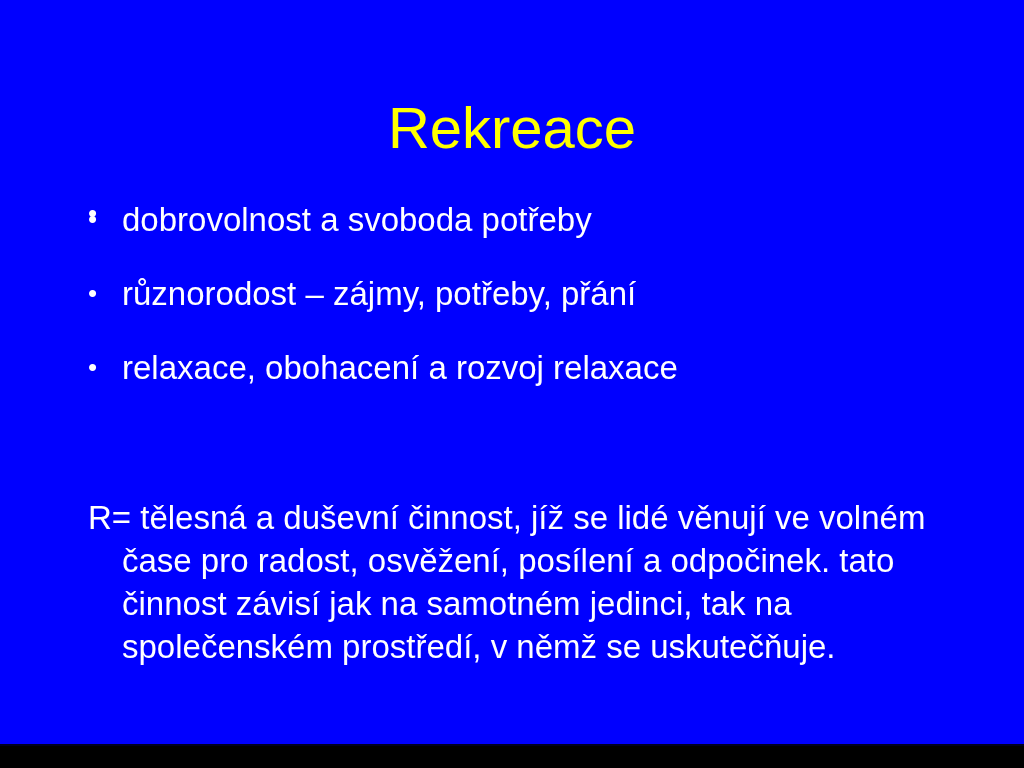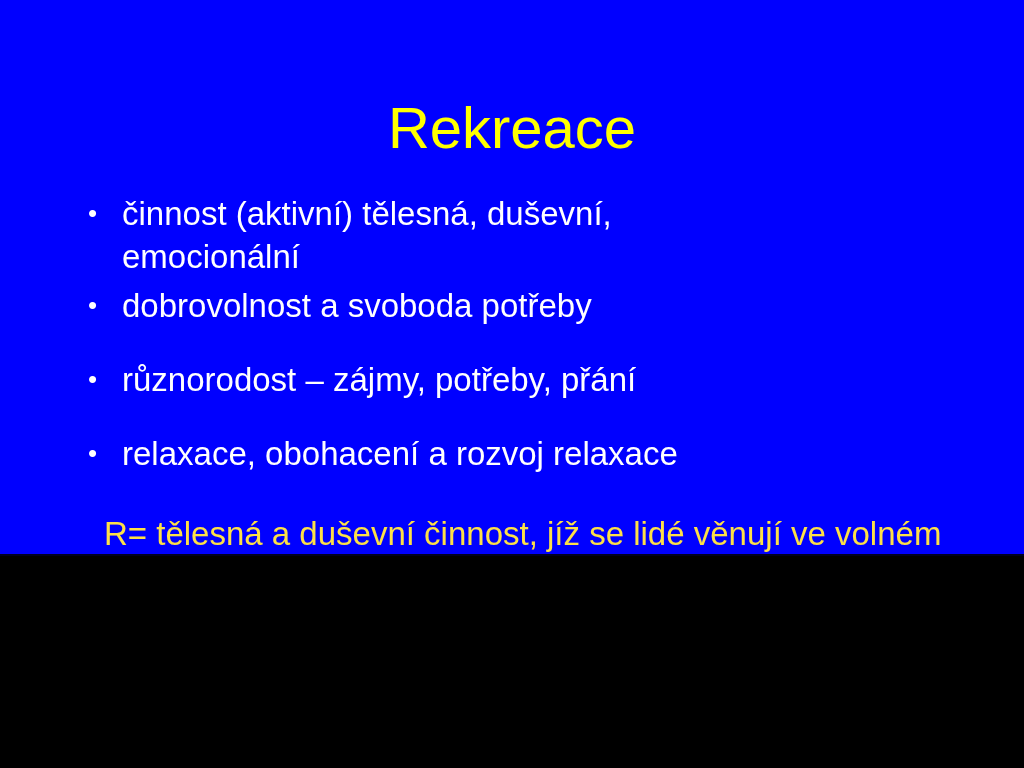--- a/index.html
+++ b/index.html
@@ -5,21 +5,21 @@
 <style>
   html, body {
     margin: 0;
     padding: 0;
     background: #000000;
   }
 
   .slide {
     position: relative;
     width: 1024px;
-    height: 556px;
+    height: 746px;
     background: #0000ff;
     overflow: hidden;
     box-sizing: border-box;
     border-bottom: 2px solid #000022;
     font-family: "Liberation Sans", sans-serif;
     -webkit-font-smoothing: antialiased;
   }
 
   
   .slide-title {
@@ -83,42 +83,41 @@
 
   
   .definition-block {
     position: absolute;
     left: 88px;
     top: 496px;
     width: 880px;
   }
 
   .definition-text {
-    margin: 16px;
-    color: #fde047;
+    margin: 0;
+    color: #ffffff;
     font-size: 33px;
     line-height: 43px;
     font-weight: normal;
     text-indent: -34px;
     padding-left: 34px;
     max-width: 860px;
   }
 </style>
 </head>
 <body>
 
 <div class="slide">
 
   <h1 class="slide-title">Rekreace</h1>
 
   <ul class="bullet-list">
 
     <li class="bullet-item">
       <span class="bullet-marker">•</span>
-      <span class="bullet-text">činnost (aktivní) tělesná, duševní, emocionální</span>
     </li>
 
     <li class="bullet-item">
       <span class="bullet-marker">•</span>
       <span class="bullet-text">dobrovolnost a svoboda potřeby</span>
     </li>
 
     <li class="bullet-item wide">
       <span class="bullet-marker">•</span>
       <span class="bullet-text">různorodost – zájmy, potřeby, přání</span>

